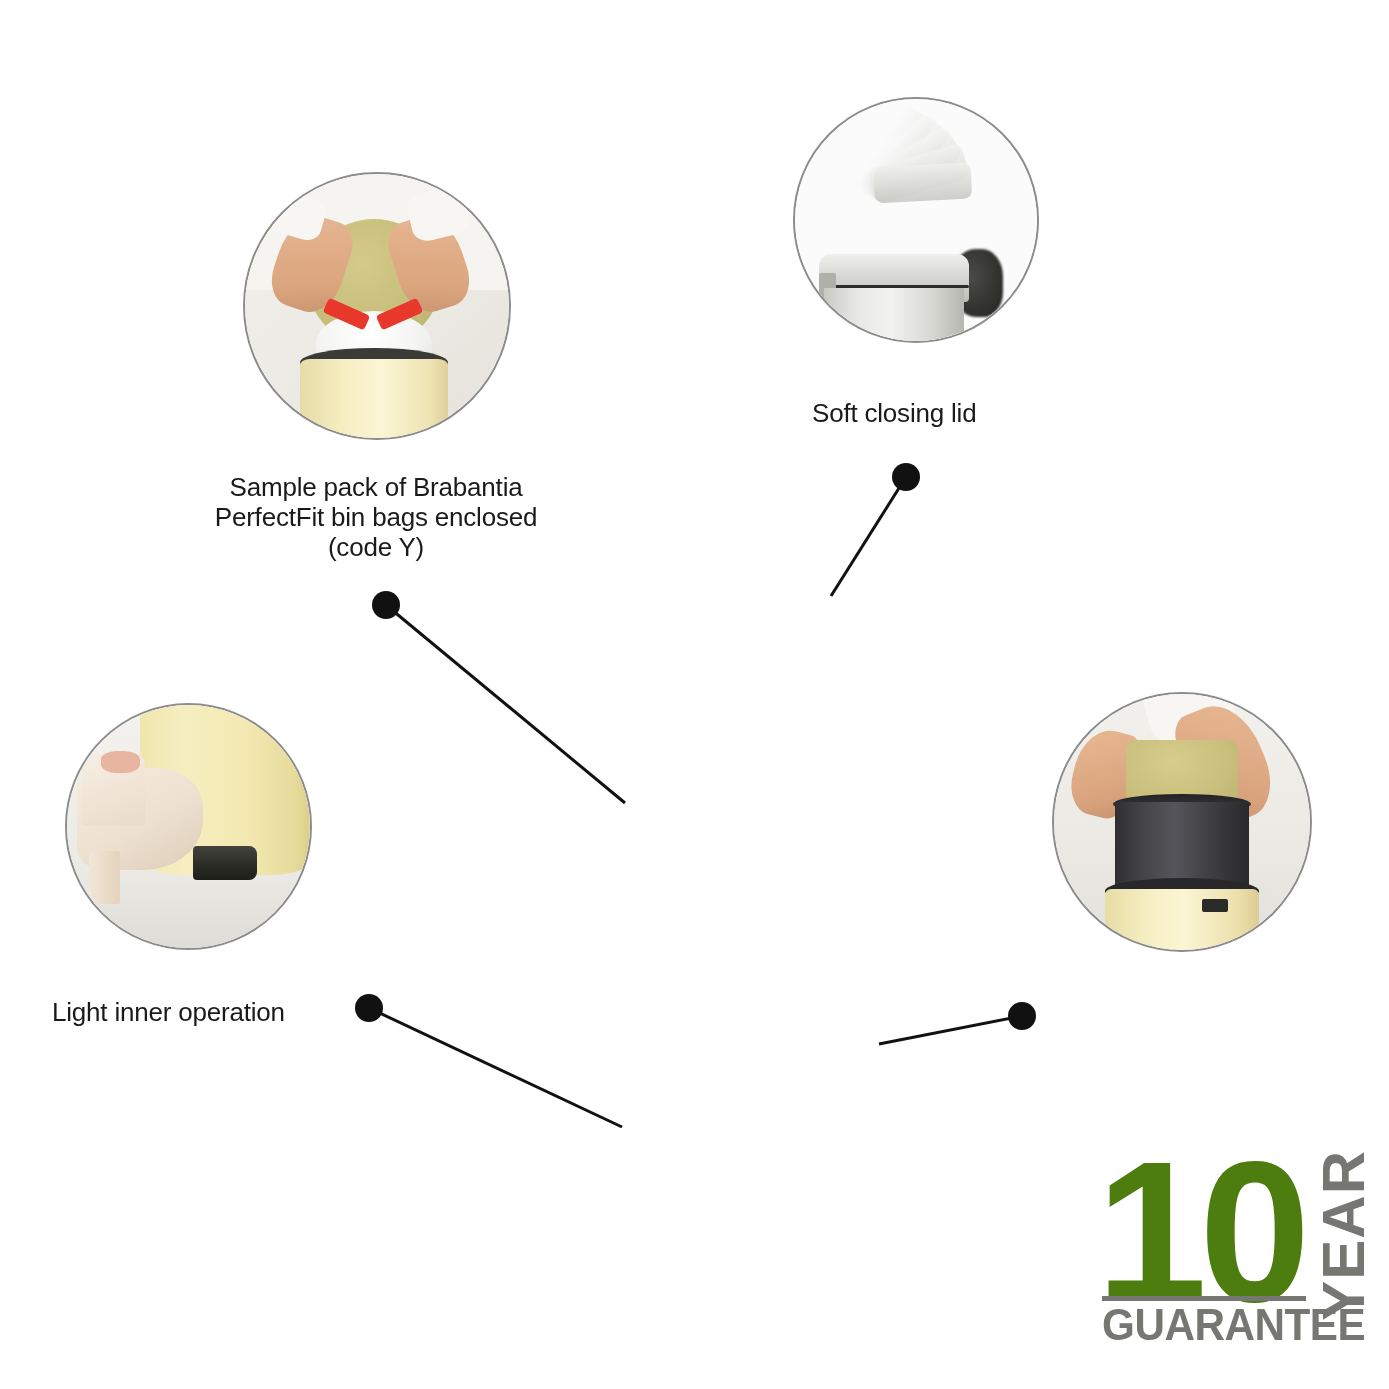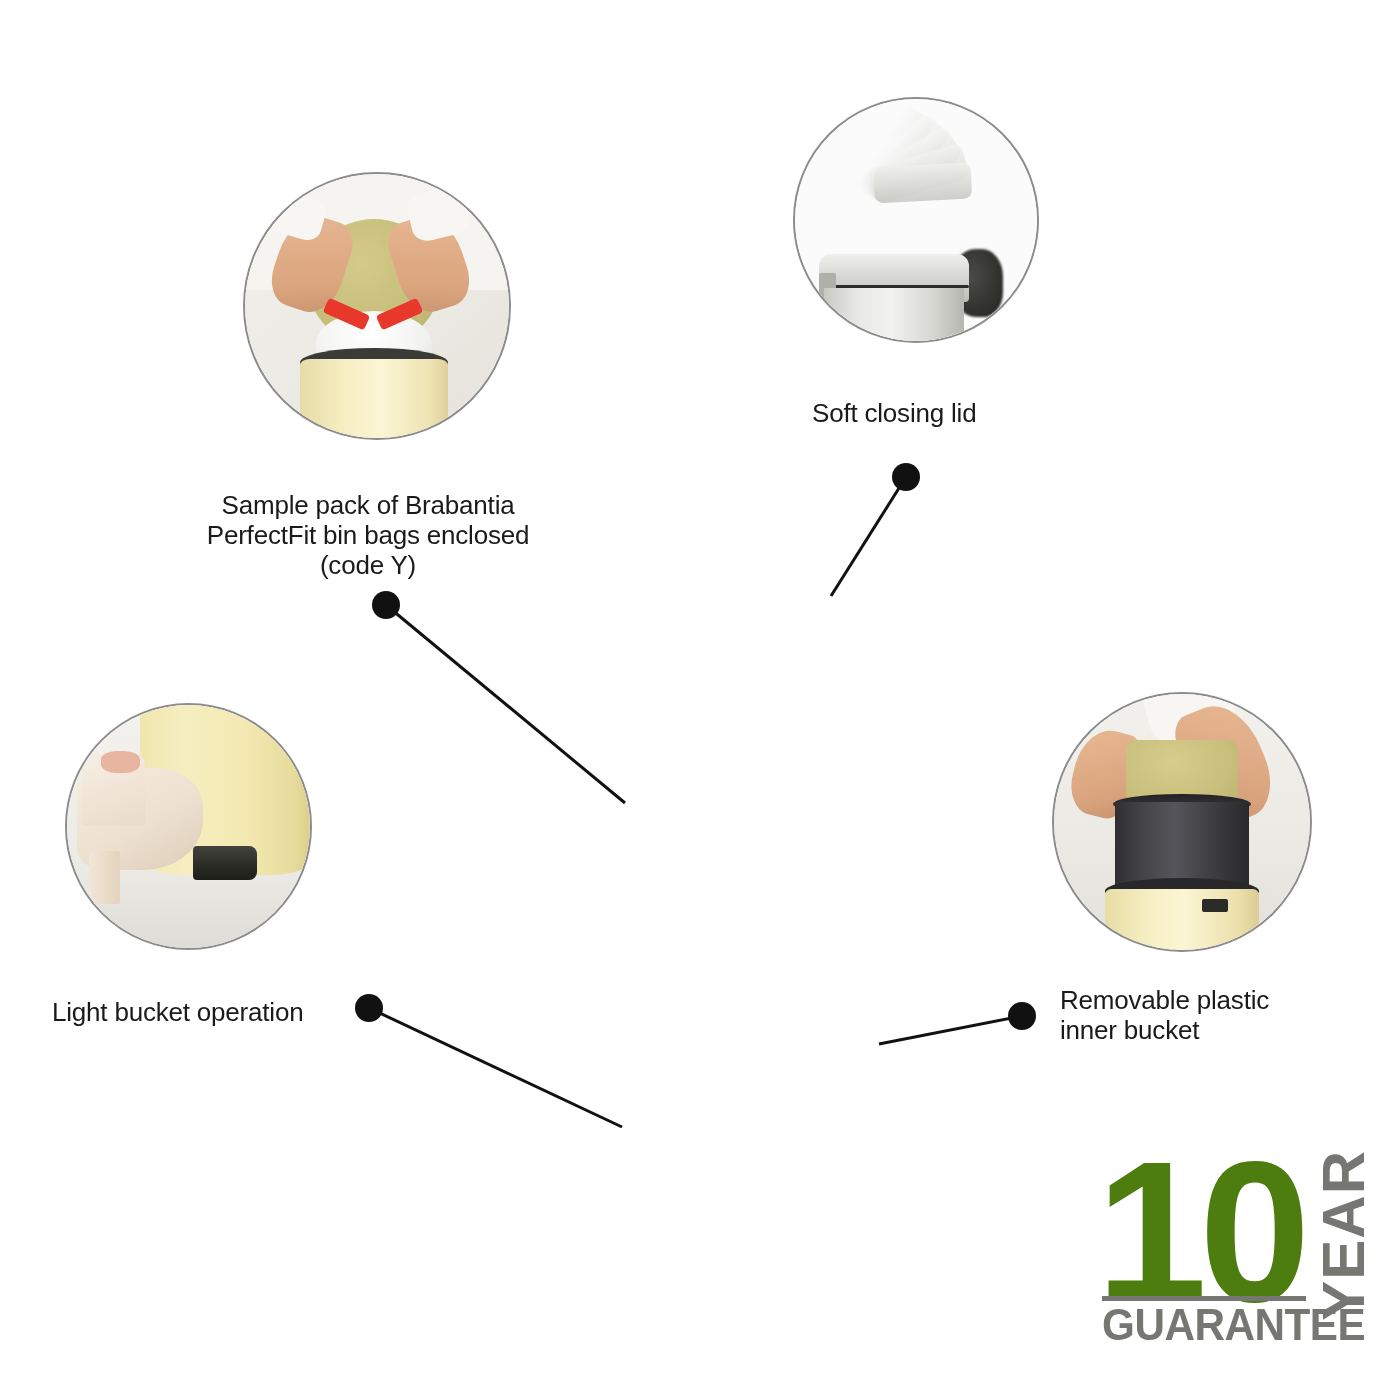--- a/index.html
+++ b/index.html
@@ -440,21 +440,21 @@
       <div class="ph tl-armR"></div>
       <div class="ph tl-cuffL"></div>
       <div class="ph tl-cuffR"></div>
       <div class="ph tl-bag"></div>
       <div class="ph tl-tieL"></div>
       <div class="ph tl-tieR"></div>
       <div class="ph tl-rim"></div>
       <div class="ph tl-binbody"></div>
     </div>
   </div>
-  <div class="callout-label lbl-center" style="left:172px; top:472px; width:392px;margin-top:18px;">Sample pack of Brabantia
+  <div class="callout-label lbl-center" style="left:180px; top:472px; width:392px;">Sample pack of Brabantia
 PerfectFit bin bags enclosed
 (code Y)</div>
 
   <div class="callout-circle" style="left:793px; top:97px; width:242px; height:242px;">
     <div class="circle-inner">
       <div class="ph tr-bg"></div>
       <div class="ph tr-blade" style="transform:rotate(-58deg); background:linear-gradient(to bottom,#fcfcfc,#e3e3e0); opacity:0.55;"></div>
       <div class="ph tr-blade" style="transform:rotate(-44deg); background:linear-gradient(to bottom,#fafafa,#dedede); opacity:0.6;"></div>
       <div class="ph tr-blade" style="transform:rotate(-30deg); background:linear-gradient(to bottom,#f7f7f6,#d8d8d6); opacity:0.7;"></div>
       <div class="ph tr-blade" style="transform:rotate(-16deg); background:linear-gradient(to bottom,#f3f3f1,#d2d2cf); opacity:0.8;"></div>
@@ -473,38 +473,36 @@
       <div class="ph bl-bg"></div>
       <div class="ph bl-floor"></div>
       <div class="ph bl-bin"></div>
       <div class="ph bl-pedal"></div>
       <div class="ph bl-boot"></div>
       <div class="ph bl-bootshaft"></div>
       <div class="ph bl-sock"></div>
       <div class="ph bl-heel"></div>
     </div>
   </div>
-  <div class="callout-label lbl-left" style="left:52px; top:997px; width:330px;">Light bucket operation</div>
+  <div class="callout-label lbl-left" style="left:52px; top:997px; width:330px;">Light inner operation</div>
 
   <div class="callout-circle" style="left:1052px; top:692px; width:256px; height:256px;">
     <div class="circle-inner">
       <div class="ph br-bg"></div>
       <div class="ph br-sleeve"></div>
       <div class="ph br-armL"></div>
       <div class="ph br-armR"></div>
       <div class="ph br-lid"></div>
       <div class="ph br-bucket-rim"></div>
       <div class="ph br-bucket"></div>
       <div class="ph br-bucket-band"></div>
       <div class="ph br-outer"></div>
       <div class="ph br-logo"></div>
     </div>
   </div>
-  <div class="callout-label lbl-left" style="left:1060px; top:985px; width:300px;">Removable plastic
-inner bucket</div>
 
   <div id="guarantee-badge">
     <div class="badge-ten">10</div>
     <div class="badge-year">YEAR</div>
     <div class="badge-rule"></div>
     <div class="badge-guarantee">GUARANTEE</div>
   </div>
 
 </div>
 

